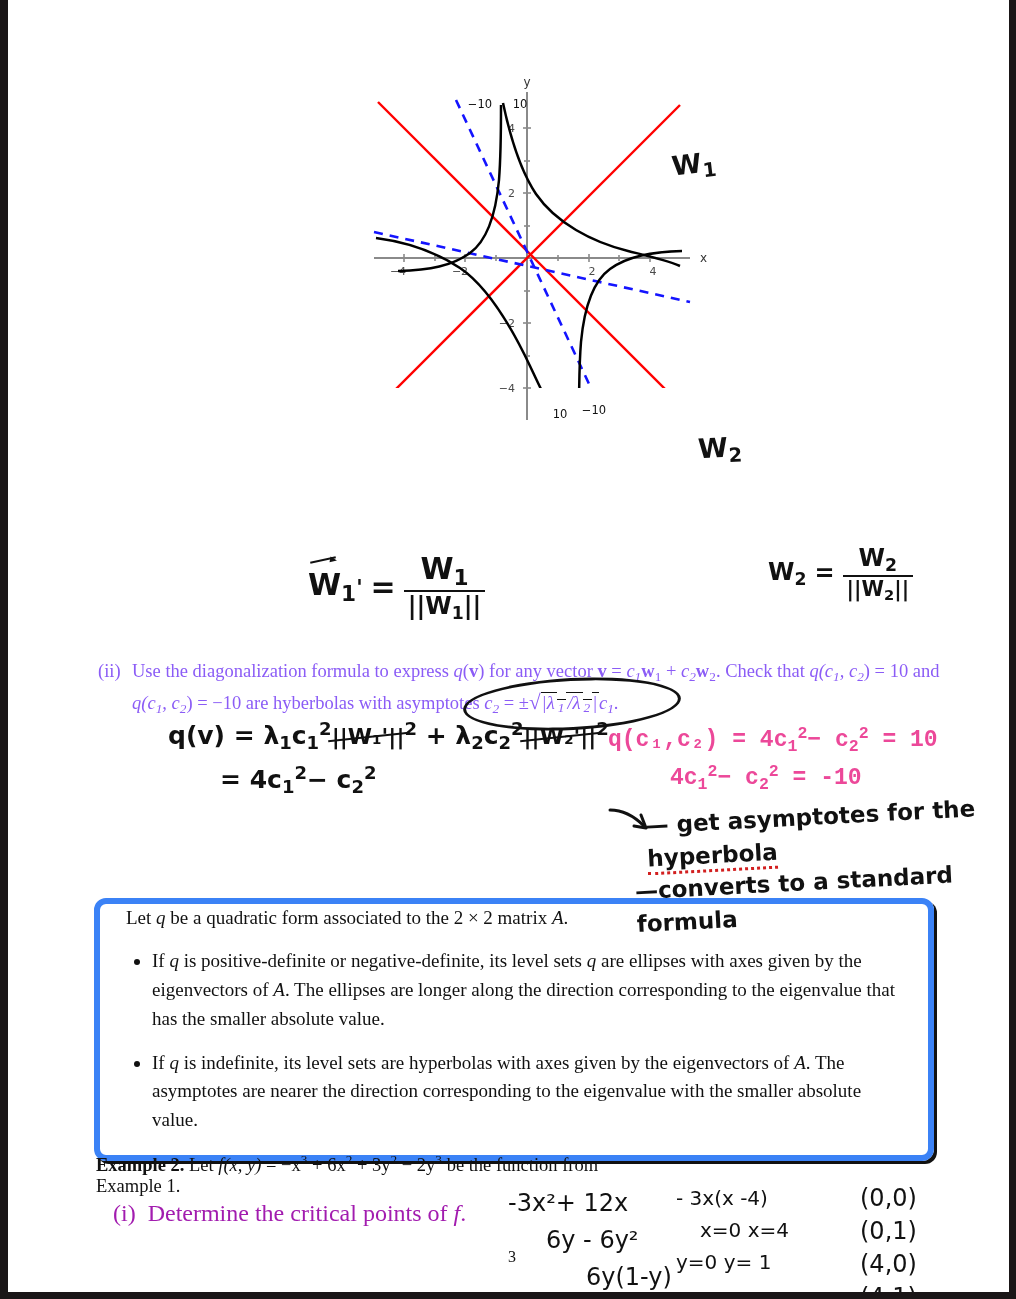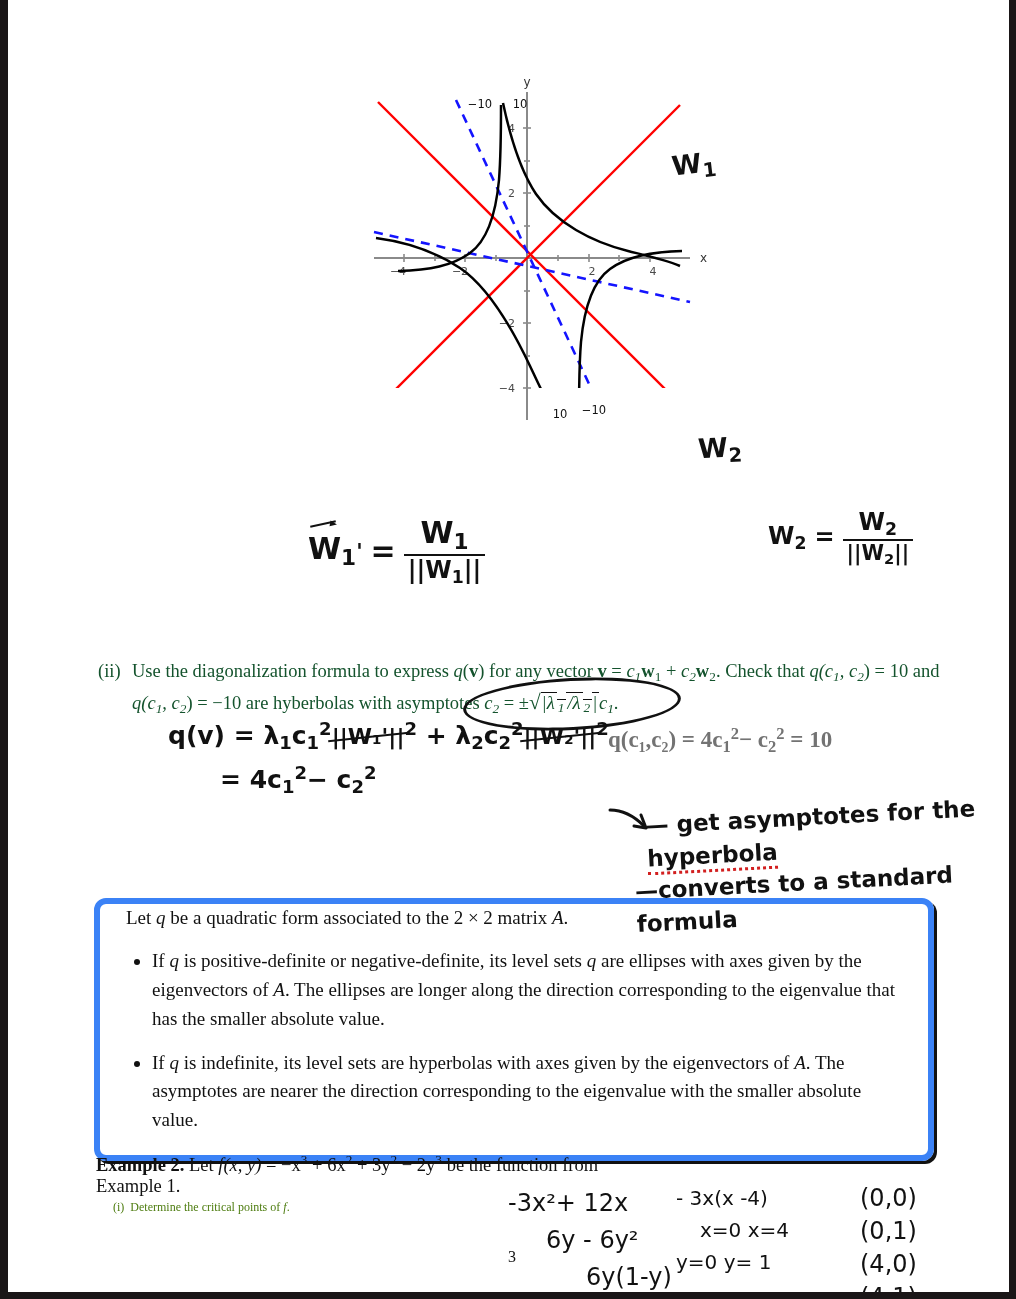--- a/index.html
+++ b/index.html
@@ -15,40 +15,40 @@
 
   
   #graph-block{position:absolute;left:352px;top:70px;width:360px;height:355px;}
   #plot-svg{position:absolute;left:0;top:0;}
   .hand{font-family:"DejaVu Sans", sans-serif;font-weight:700;color:#111;}
   .hand-lbl{position:absolute;font-size:27px;letter-spacing:.5px;}
   #w1-label{left:312px;top:78px;transform:rotate(-7deg);}
   #w2-label{left:338px;top:362px;transform:rotate(-3deg);}
 
   
-  .hw-frac{position:absolute;color:#111;font-family:"DejaVu Sans",sans-serif;font-weight:700;}
+  .hw-frac{position:absolute;color:#111;font-family:"DejaVu Sans",sans-serif;font-weight:700;margin-top:36px;}
   #hw-w1{left:300px;top:515px;}
   #hw-w2{left:760px;top:508px;}
   .frac{display:inline-block;vertical-align:middle;text-align:center;}
   .frac .num{display:block;padding:0 4px;}
   .frac .den{display:block;border-top:2.5px solid #111;padding:0 4px;}
   .eqrow{display:flex;align-items:center;gap:8px;}
   .vecmark{position:relative;display:inline-block;}
   .vecmark::before{
     content:"";position:absolute;left:2px;top:-8px;width:26px;height:0;
     border-top:2.5px solid #111;transform:rotate(-12deg);
   }
   .vecmark::after{
     content:"";position:absolute;left:22px;top:-10px;
     border-left:7px solid #111;border-top:3px solid transparent;
     border-bottom:3px solid transparent;transform:rotate(10deg);
   }
 
   
-  #part-ii{position:absolute;left:90px;top:658px;width:880px;font-size:18.5px;line-height:1.5;color:#14532d;}
+  #part-ii{position:absolute;left:90px;top:658px;width:880px;font-size:18.5px;line-height:1.5;color:#8b5cf6;}
   #part-ii .marker{position:absolute;left:0;top:0;}
   #part-ii .body{margin-left:34px;}
   .mi{font-style:italic;}
   .mb{font-weight:bold;}
   .sub{font-size:.72em;vertical-align:-.28em;}
   .sup{font-size:.72em;vertical-align:.5em;}
   .radic{border-top:1.3px solid #111;padding:0 2px 0 1px;}
 
   
   #circle-annot{
@@ -59,22 +59,22 @@
 
   
   #hw-left{position:absolute;left:160px;top:716px;color:#111;
      font-family:"DejaVu Sans",sans-serif;font-weight:700;font-size:25px;line-height:1.45;}
   #hw-left .l2{margin-left:52px;margin-top:4px;}
   .strike{position:relative;}
   .strike::after{content:"";position:absolute;left:-4px;right:-4px;top:48%;
     border-top:2.5px solid #111;transform:rotate(-6deg);}
 
   
-  #hw-right{position:absolute;left:600px;top:722px;color:#737373;
-     font-family:Liberation Serif, serif;font-weight:700;font-size:23px;line-height:1.5;}
+  #hw-right{position:absolute;left:600px;top:722px;color:#ec4899;
+     font-family:Liberation Mono, monospace;font-weight:700;font-size:23px;line-height:1.5;}
   #hw-right .l2{margin-left:62px;}
   #hw-notes{position:absolute;left:640px;top:800px;color:#111;
      font-family:"DejaVu Sans",sans-serif;font-weight:700;font-size:23px;line-height:1.42;
      transform:rotate(-3deg);}
   #hw-notes .ul-red{border-bottom:3px dotted #d21f1f;padding-bottom:1px;}
   #arrow-annot{position:absolute;left:600px;top:806px;width:52px;height:34px;}
 
   
   #theorem{
     position:absolute;left:86px;top:898px;width:840px;
@@ -82,21 +82,21 @@
     padding:0 26px 20px 26px;box-sizing:border-box;
     font-size:19px;line-height:1.52;color:#111;
     box-shadow:3px 3px 0 #111;
   }
   #theorem ul{margin:14px 0 0 0;padding-left:26px;}
   #theorem li{margin-bottom:15px;}
   #theorem li:last-child{margin-bottom:0;}
 
   
   #example4{position:absolute;left:88px;top:1152px;width:560px;font-size:18.5px;color:#111;}
-  #ex4-i{position:absolute;left:105px;top:1200px;font-size:12px;color:#4d7c0f;}
+  #ex4-i{position:absolute;left:105px;top:1200px;font-size:24px;color:#a21caf;}
 
   
   .hw-col{position:absolute;color:#111;font-family:"DejaVu Sans",sans-serif;font-weight:400;}
   #hwe-c1{left:500px;top:1185px;font-size:24px;line-height:1.55;}
   #hwe-c1 .r2{margin-left:38px;}
   #hwe-c1 .r3{margin-left:78px;}
   #hwe-three{position:absolute;left:500px;top:1248px;font-size:16px;color:#111;
      font-family:"Liberation Serif",serif;}
   #hwe-c2{left:668px;top:1182px;font-size:20px;line-height:1.6;}
   #hwe-c2 .r2{margin-left:24px;}
@@ -236,20 +236,23 @@
     </div>
     <div class="l2">
       <span>= 4c</span><span class="sub">1</span><span class="sup">2</span><span>− c</span><span class="sub">2</span><span class="sup">2</span>
     </div>
   </div>
 
   <div id="hw-right">
     <div>
       <span>q(c₁,c₂) = 4c</span><span class="sub">1</span><span class="sup">2</span><span>− c</span><span class="sub">2</span><span class="sup">2</span> <span>= 10</span>
     </div>
+    <div class="l2">
+      <span>4c</span><span class="sub">1</span><span class="sup">2</span><span>− c</span><span class="sub">2</span><span class="sup">2</span> <span>= -10</span>
+    </div>
   </div>
 
   <svg id="arrow-annot" viewBox="0 0 52 34">
     <path d="M2,4 C14,4 26,10 36,20" stroke="#111" stroke-width="3" fill="none" stroke-linecap="round"></path>
     <path d="M38,22 L26,20 M38,22 L33,9" stroke="#111" stroke-width="3" fill="none" stroke-linecap="round"></path>
   </svg>
 
   <div id="hw-notes">
     <div>— get asymptotes for the</div>
     <div><span class="ul-red">hyperbola</span></div>

